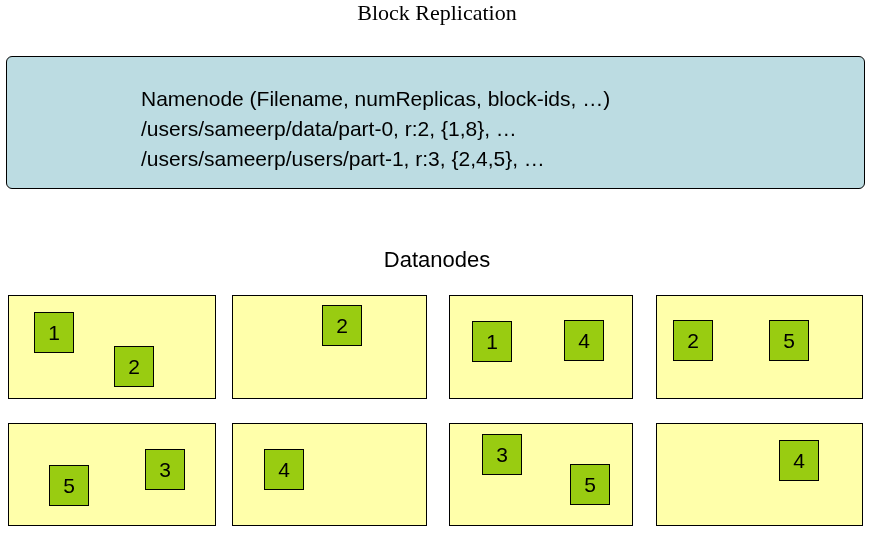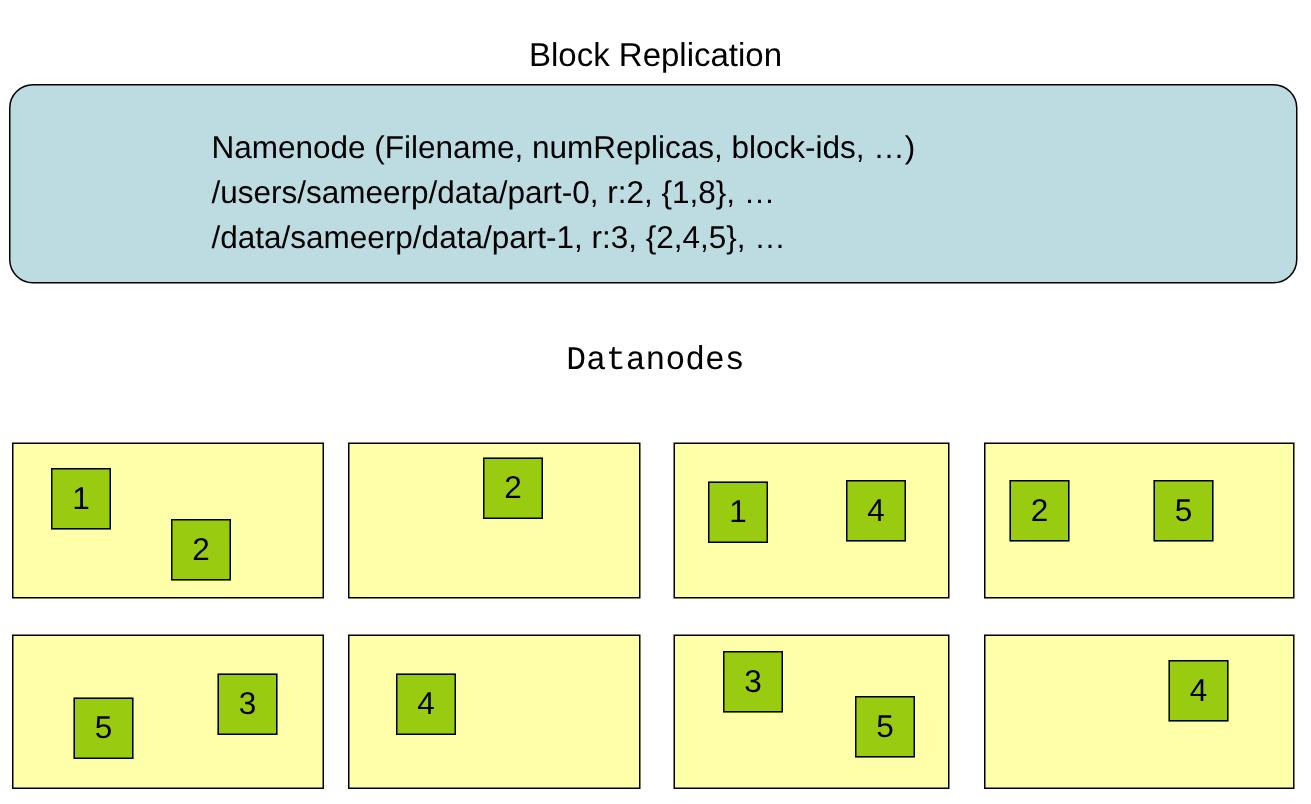--- a/index.html
+++ b/index.html
@@ -18,31 +18,31 @@
   }
   .heading {
     position: absolute;
     left: 0;
     width: 874px;
     text-align: center;
     font-size: 22px;
     line-height: 26px;
     white-space: nowrap;
   }
-  #main-title { top: 24px; }
-  #datanodes-heading { top: 228px; font-family: Liberation Mono, monospace; }
+  #main-title { top: 0; font-family: Liberation Serif, serif; }
+  #datanodes-heading { top: 247px; }
   #namenode-box {
     position: absolute;
     left: 6px;
     top: 56px;
     width: 859px;
     height: 133px;
     background: #bcdce2;
     border: 1.5px solid #000000;
-    border-radius: 16px;
+    border-radius: 6px;
     box-sizing: border-box;
   }
   #namenode-text {
     position: absolute;
     left: 134px;
     top: 27px;
     font-size: 21px;
     line-height: 30px;
     white-space: nowrap;
   }
@@ -92,21 +92,21 @@
 <body>
 
 <div id="canvas">
 
   <div id="main-title" class="heading">Block Replication</div>
 
   <div id="namenode-box">
     <div id="namenode-text">
       <div>Namenode (Filename, numReplicas, block-ids, …)</div>
       <div>/users/sameerp/data/part-0, r:2, {1,8}, …</div>
-      <div>/data/sameerp/data/part-1, r:3, {2,4,5}, …</div>
+      <div>/users/sameerp/users/part-1, r:3, {2,4,5}, …</div>
     </div>
   </div>
 
   <div id="datanodes-heading" class="heading">Datanodes</div>
 
   <div id="dn1" class="datanode">
     <div class="block b0">1</div>
     <div class="block b1">2</div>
   </div>
 

